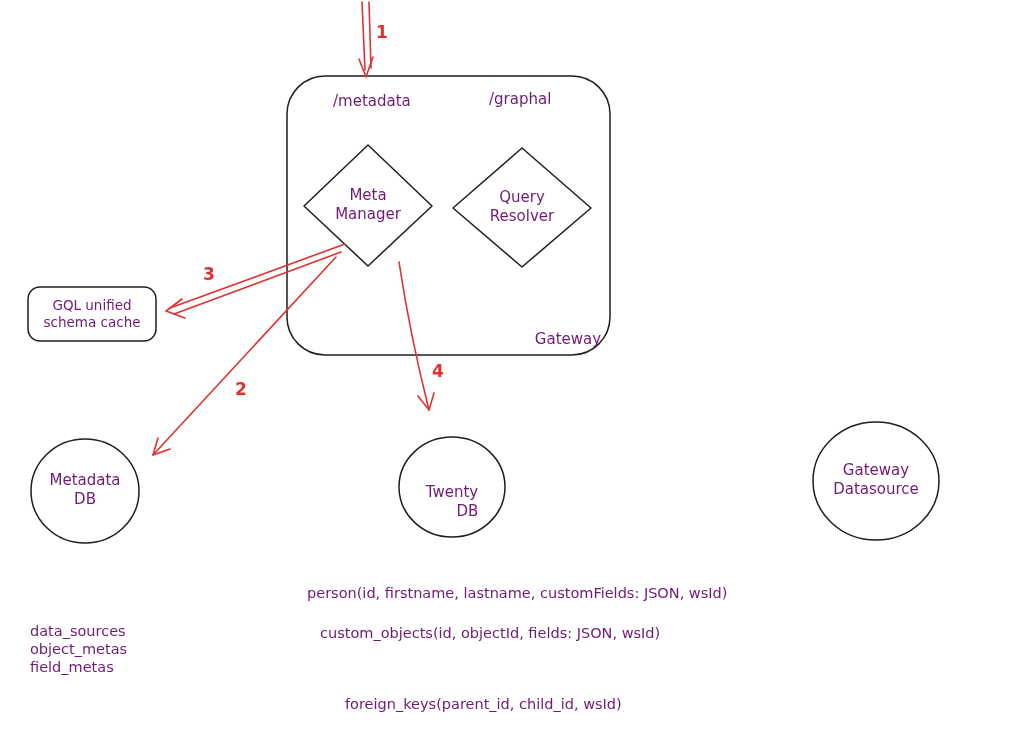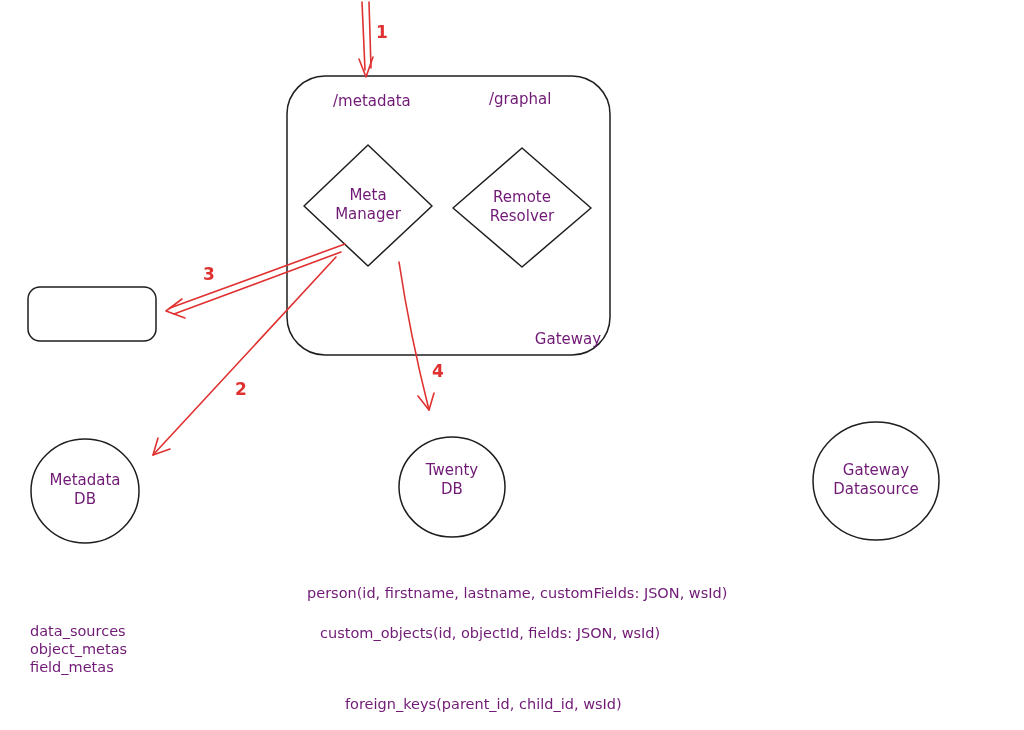--- a/index.html
+++ b/index.html
@@ -97,28 +97,32 @@
 
   <div class="lbl" style="left:333px; top:92px;">/metadata</div>
   <div class="lbl" style="left:489px; top:90px;">/graphal</div>
   <div class="lbl center" style="left:568px; top:339px;">Gateway</div>
 
   <div class="lbl center" style="left:368px; top:205px;">
     <span class="line">Meta</span>
     <span class="line">Manager</span>
   </div>
   <div class="lbl center" style="left:522px; top:207px;">
-    <span class="line">Remote</span>
+    <span class="line">Query</span>
     <span class="line">Resolver</span>
+  </div>
+  <div class="lbl center small" style="left:92px; top:314px;">
+    <span class="line">GQL unified</span>
+    <span class="line">schema cache</span>
   </div>
   <div class="lbl center" style="left:85px; top:490px;">
     <span class="line">Metadata</span>
     <span class="line">DB</span>
   </div>
-  <div class="lbl center" style="left:452px; top:480px;">
+  <div class="lbl center" style="left:452px; top:502px;text-align:right;">
     <span class="line">Twenty</span>
     <span class="line">DB</span>
   </div>
   <div class="lbl center" style="left:876px; top:480px;">
     <span class="line">Gateway</span>
     <span class="line">Datasource</span>
   </div>
 
   <div class="lbl red" style="left:376px; top:22px;">1</div>
   <div class="lbl red" style="left:203px; top:264px;">3</div>

